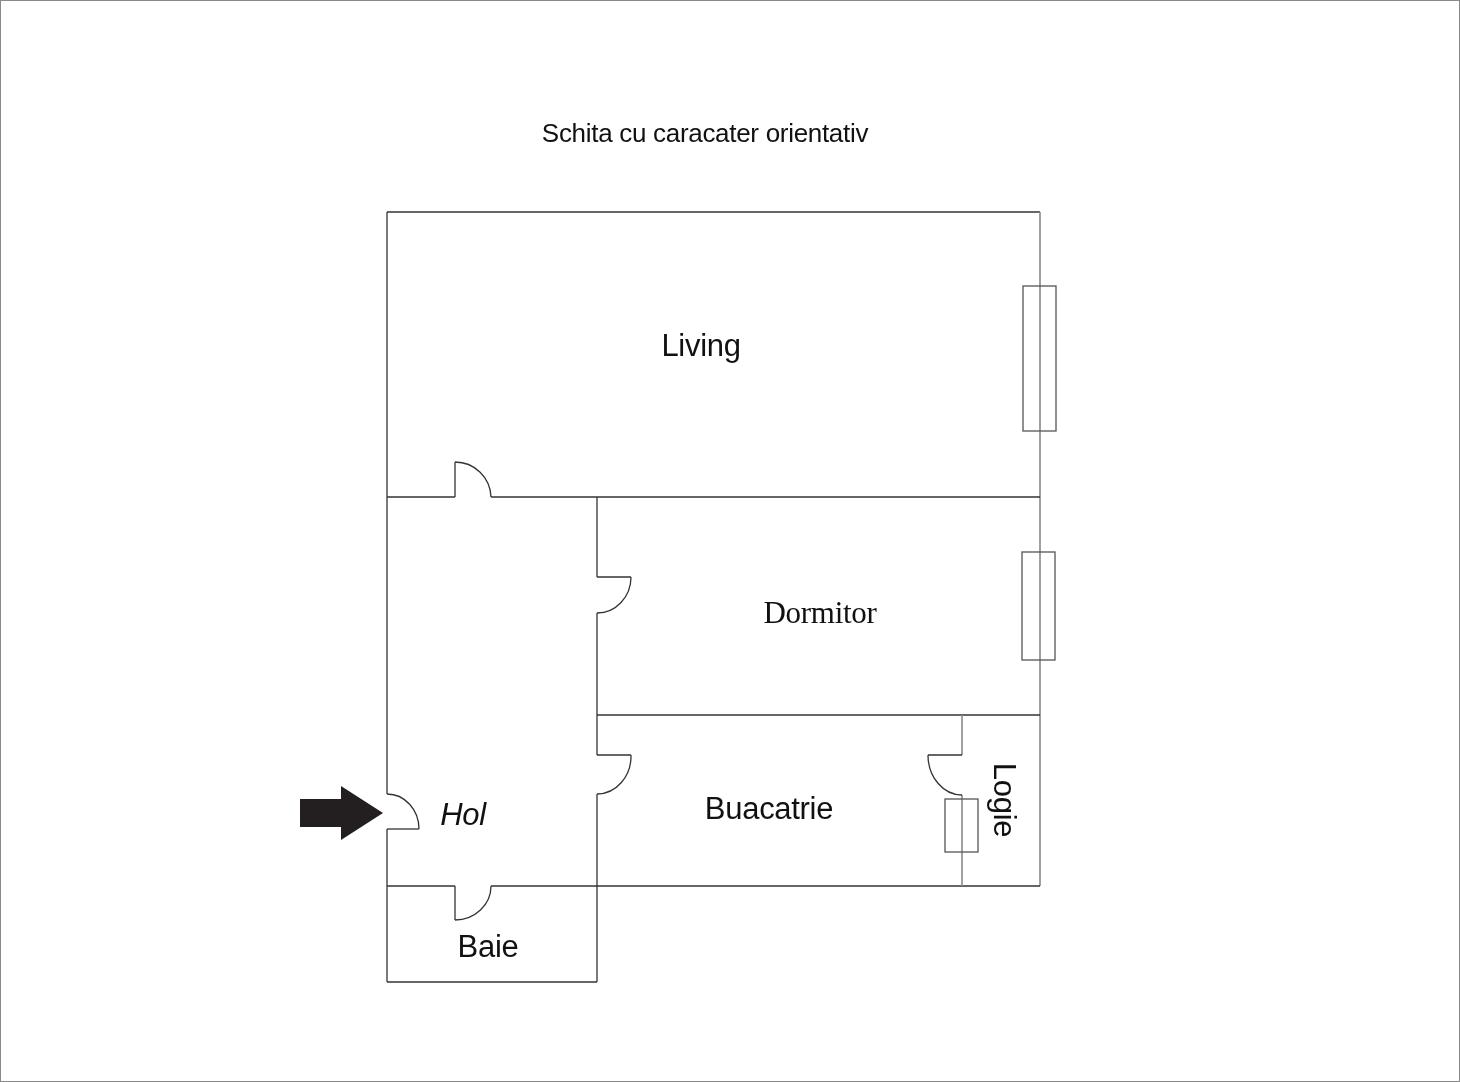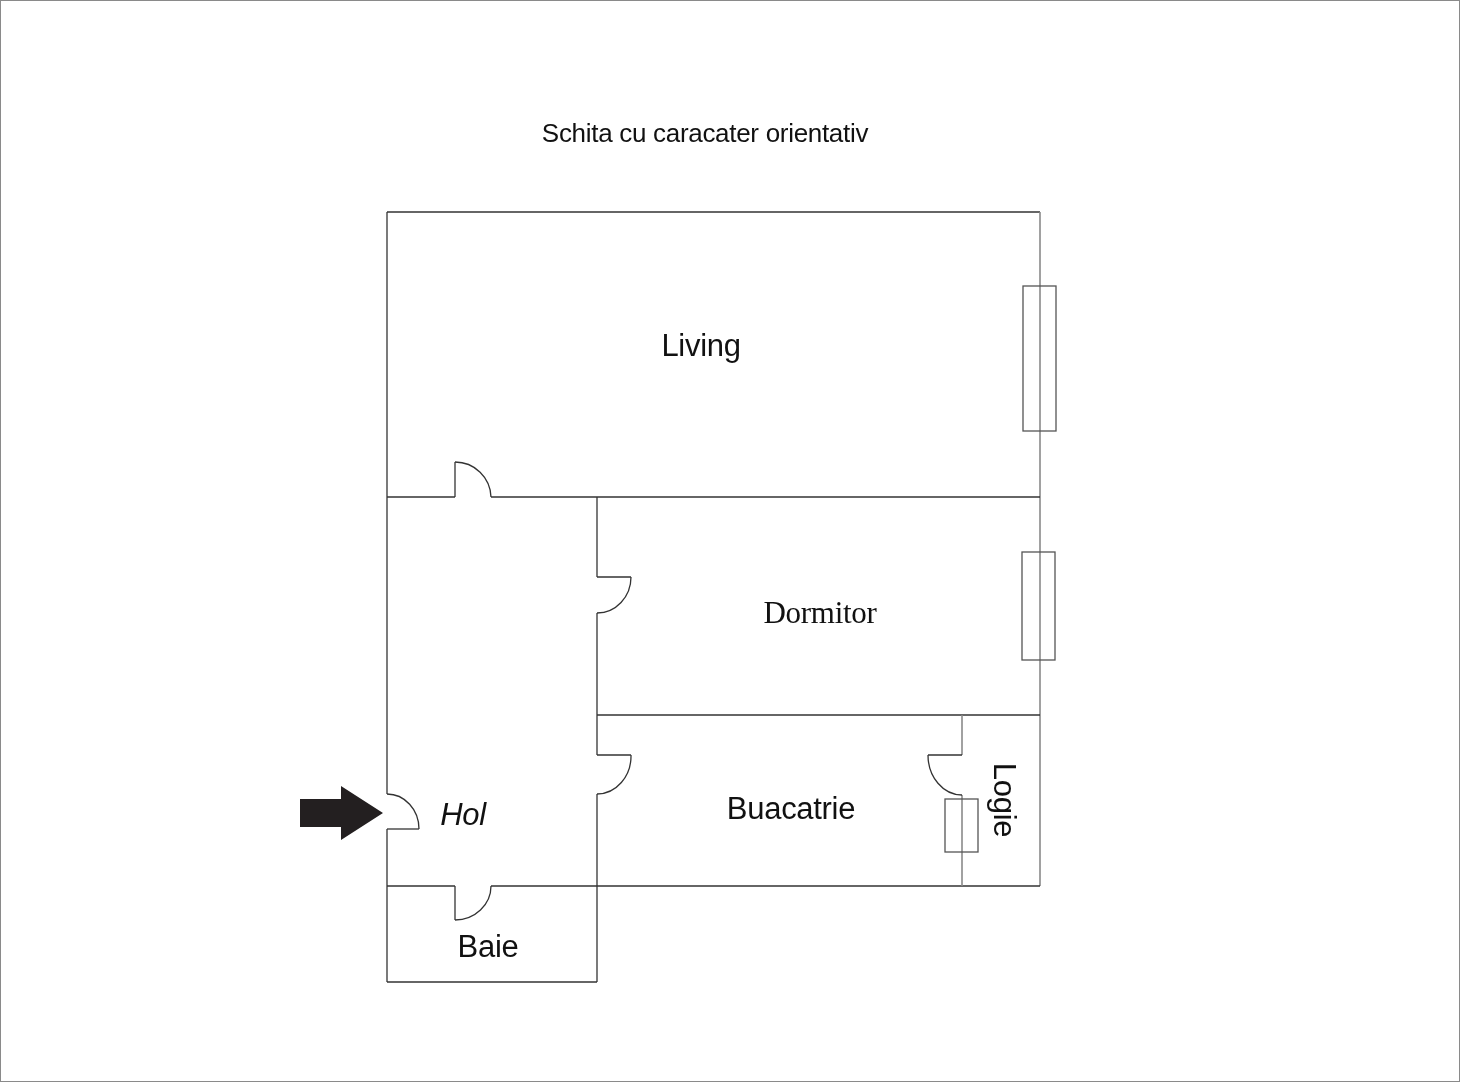--- a/index.html
+++ b/index.html
@@ -95,16 +95,16 @@
 
   <rect class="window" x="1023" y="286" width="33" height="145"></rect>
   <rect class="window" x="1022" y="552" width="33" height="108"></rect>
   <rect class="window" x="945" y="799" width="33" height="53"></rect>
 
   <polygon points="300,799 341,799 341,786 383,813 341,840 341,827 300,827" fill="#231f20"></polygon>
 </svg>
 
 <div class="room-label" style="left:701px; top:346px;">Living</div>
 <div class="room-label" style="left:820px; top:613px;font-family:Liberation Serif, serif;">Dormitor</div>
-<div class="room-label" style="left:791px; top:809px;">Buacatrie</div>
+<div class="room-label" style="left:769px; top:809px;">Buacatrie</div>
 <div class="room-label vertical" style="left:1004px; top:800px;">Logie</div>
 <div class="room-label" style="left:463px; top:815px;font-style:italic;">Hol</div>
 <div class="room-label" style="left:488px; top:947px;">Baie</div>
 
 </body></html>

